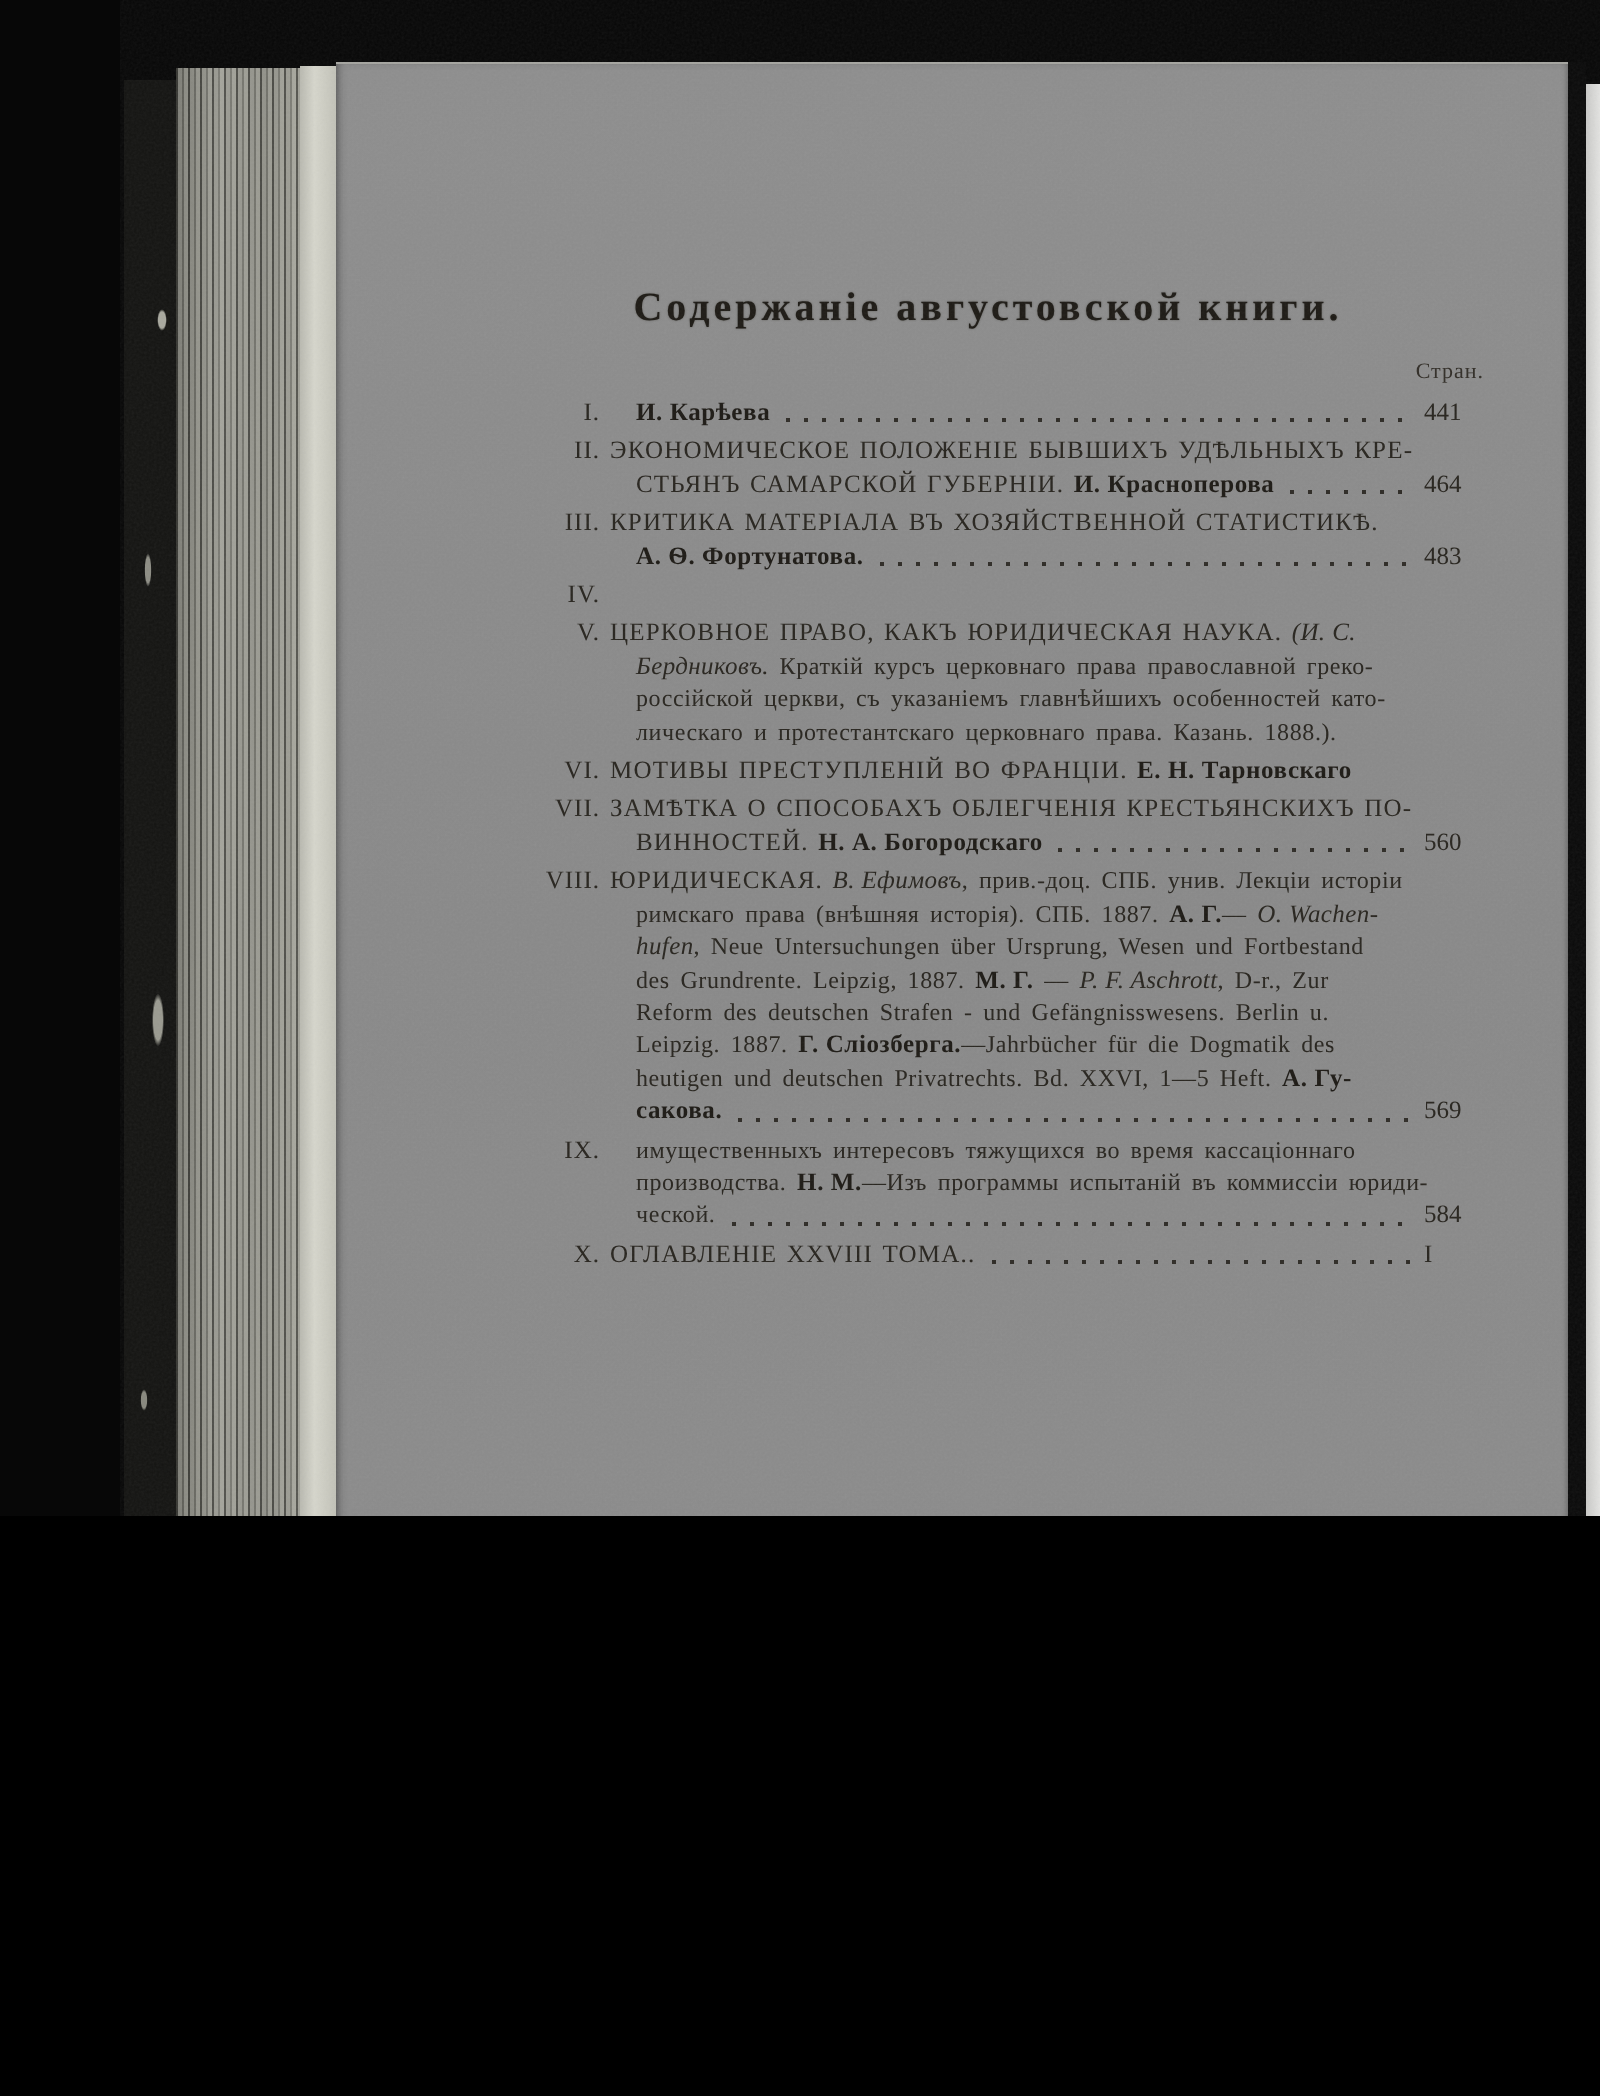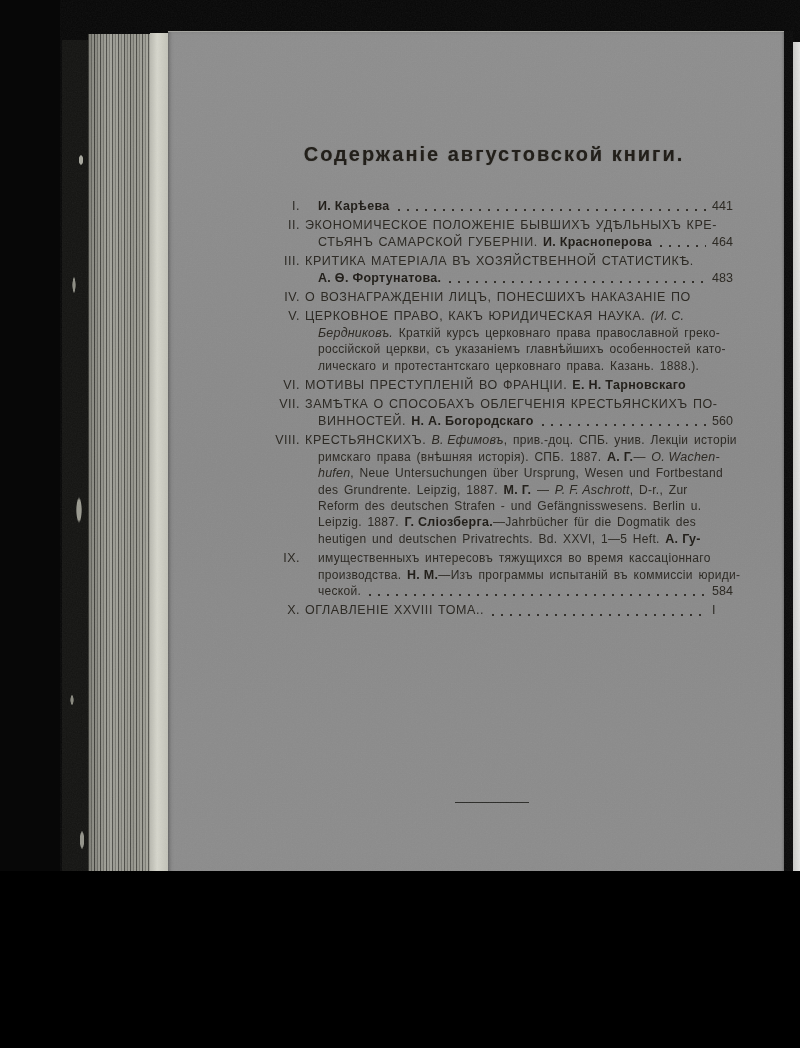--- a/index.html
+++ b/index.html
@@ -1,21 +1,21 @@
 <!DOCTYPE html>
 <html style="--bg: #070707; --page-bg: #8b8b8b; --ink: #28251f; --edge-hi: #c9c9c1; --right-edge: #dfdfdd;"><head>
 <meta charset="utf-8">
 <style>
   :root{
     --bg:#070707; --page-bg:#8b8b8b; --ink:#28251f; --ink-bold:#1d1a15;
     --edge-hi:#c9c9c1; --right-edge:#dfdfdd;
   }
   html,body{margin:0;padding:0;background:#000;}
-  .stage{position:relative;width:800px;height:871px;background:var(--bg);overflow:hidden;
-         font-family:Liberation Sans, sans-serif;}
+  .stage{position:relative;width:800px;height:758px;background:var(--bg);overflow:hidden;
+         font-family:Liberation Serif, serif;}
   
   .spine{position:absolute;left:62px;top:40px;width:28px;height:956px;background:#141412;
     background-image:
       radial-gradient(4px 9px at 19px 120px,#a8a89e 0 45%,transparent 60%),
       radial-gradient(3px 14px at 12px 245px,#8d8d84 0 45%,transparent 60%),
       radial-gradient(5px 22px at 17px 470px,#9a9a90 0 45%,transparent 60%),
       radial-gradient(3px 9px  at 10px 660px,#88887e 0 45%,transparent 60%),
       radial-gradient(4px 16px at 20px 800px,#93938a 0 45%,transparent 60%),
       radial-gradient(3px 8px  at 14px 905px,#85857c 0 45%,transparent 60%);}
   .page-edges{position:absolute;left:88px;top:34px;width:64px;height:960px;background:#8f8f88;
@@ -59,20 +59,21 @@
 </head>
 <body>
 
 <div class="stage">
   <div class="spine"></div>
   <div class="page-edges"></div>
   <div class="edge-highlight"></div>
 
   <div class="page">
     <div class="title">Содержаніе августовской книги.</div>
+    <div class="col-head">Стран.</div>
     <div class="toc">
         <div class="toc-item">
           <div class="num">I.</div>
           <div class="body">
             <div class="line cont has-leader">
               <span class="txt"><span class="seg-bold">И. Карѣева</span></span>
               <span class="leader"></span>
               <span class="pageno">441</span>
             </div>
           </div>
@@ -95,21 +96,20 @@
             <div class="line cont has-leader">
               <span class="txt"><span class="seg-bold">А. Ѳ. Фортунатова.</span></span>
               <span class="leader"></span>
               <span class="pageno">483</span>
             </div>
           </div>
         </div>
         <div class="toc-item">
           <div class="num">IV.</div>
           <div class="body">
-            <div class="line"><span class="txt"><span class="seg-caps">О ВОЗНАГРАЖДЕНІИ ЛИЦЪ, ПОНЕСШИХЪ НАКАЗАНІЕ ПО</span></span></div>
           </div>
         </div>
         <div class="toc-item">
           <div class="num">V.</div>
           <div class="body">
             <div class="line"><span class="txt"><span class="seg-caps">ЦЕРКОВНОЕ ПРАВО, КАКЪ ЮРИДИЧЕСКАЯ НАУКА. </span><span class="seg-italic">(И. С.</span></span></div>
             <div class="line cont"><span class="txt"><span class="seg-italic">Бердниковъ.</span><span class="seg-plain"> Краткій курсъ церковнаго права православной греко-</span></span></div>
             <div class="line cont"><span class="txt"><span class="seg-plain">россійской церкви, съ указаніемъ главнѣйшихъ особенностей като-</span></span></div>
             <div class="line cont"><span class="txt"><span class="seg-plain">лическаго и протестантскаго церковнаго права. Казань. 1888.). </span></span></div>
           </div>
@@ -129,27 +129,32 @@
             <div class="line cont has-leader">
               <span class="txt"><span class="seg-caps">ВИННОСТЕЙ. </span><span class="seg-bold">Н. А. Богородскаго</span></span>
               <span class="leader"></span>
               <span class="pageno">560</span>
             </div>
           </div>
         </div>
         <div class="toc-item">
           <div class="num">VIII.</div>
           <div class="body">
-            <div class="line"><span class="txt"><span class="seg-caps">КРЕСТЬЯНСКИХЪ. </span><span class="seg-italic">В. Ефимовъ</span><span class="seg-plain">, прив.-доц. СПБ. унив. Лекціи исторіи</span></span></div>
+            <div class="line"><span class="txt"><span class="seg-caps">ЮРИДИЧЕСКАЯ. </span><span class="seg-italic">В. Ефимовъ</span><span class="seg-plain">, прив.-доц. СПБ. унив. Лекціи исторіи</span></span></div>
             <div class="line cont"><span class="txt"><span class="seg-plain">римскаго права (внѣшняя исторія). СПБ. 1887. </span><span class="seg-bold">А. Г.</span><span class="seg-plain">— </span><span class="seg-italic">O. Wachen-</span></span></div>
             <div class="line cont"><span class="txt"><span class="seg-italic">hufen</span><span class="seg-plain">, Neue Untersuchungen über Ursprung, Wesen und Fortbestand</span></span></div>
             <div class="line cont"><span class="txt"><span class="seg-plain">des Grundrente. Leipzig, 1887. </span><span class="seg-bold">М. Г.</span><span class="seg-plain"> — </span><span class="seg-italic">P. F. Aschrott</span><span class="seg-plain">, D-r., Zur</span></span></div>
             <div class="line cont"><span class="txt"><span class="seg-plain">Reform des deutschen Strafen - und Gefängnisswesens. Berlin u.</span></span></div>
             <div class="line cont"><span class="txt"><span class="seg-plain">Leipzig. 1887. </span><span class="seg-bold">Г. Сліозберга.</span><span class="seg-plain">—Jahrbücher für die Dogmatik des</span></span></div>
             <div class="line cont"><span class="txt"><span class="seg-plain">heutigen und deutschen Privatrechts. Bd. XXVI, 1—5 Heft. </span><span class="seg-bold">А. Гу-</span></span></div>
+            <div class="line cont has-leader">
+              <span class="txt"><span class="seg-bold">сакова.</span></span>
+              <span class="leader"></span>
+              <span class="pageno">569</span>
+            </div>
           </div>
         </div>
         <div class="toc-item">
           <div class="num">IX.</div>
           <div class="body">
             <div class="line cont"><span class="txt"><span class="seg-plain">имущественныхъ интересовъ тяжущихся во время кассаціоннаго</span></span></div>
             <div class="line cont"><span class="txt"><span class="seg-plain">производства. </span><span class="seg-bold">Н. М.</span><span class="seg-plain">—Изъ программы испытаній въ коммиссіи юриди-</span></span></div>
             <div class="line cont has-leader">
               <span class="txt"><span class="seg-plain">ческой.</span></span>
               <span class="leader"></span>

